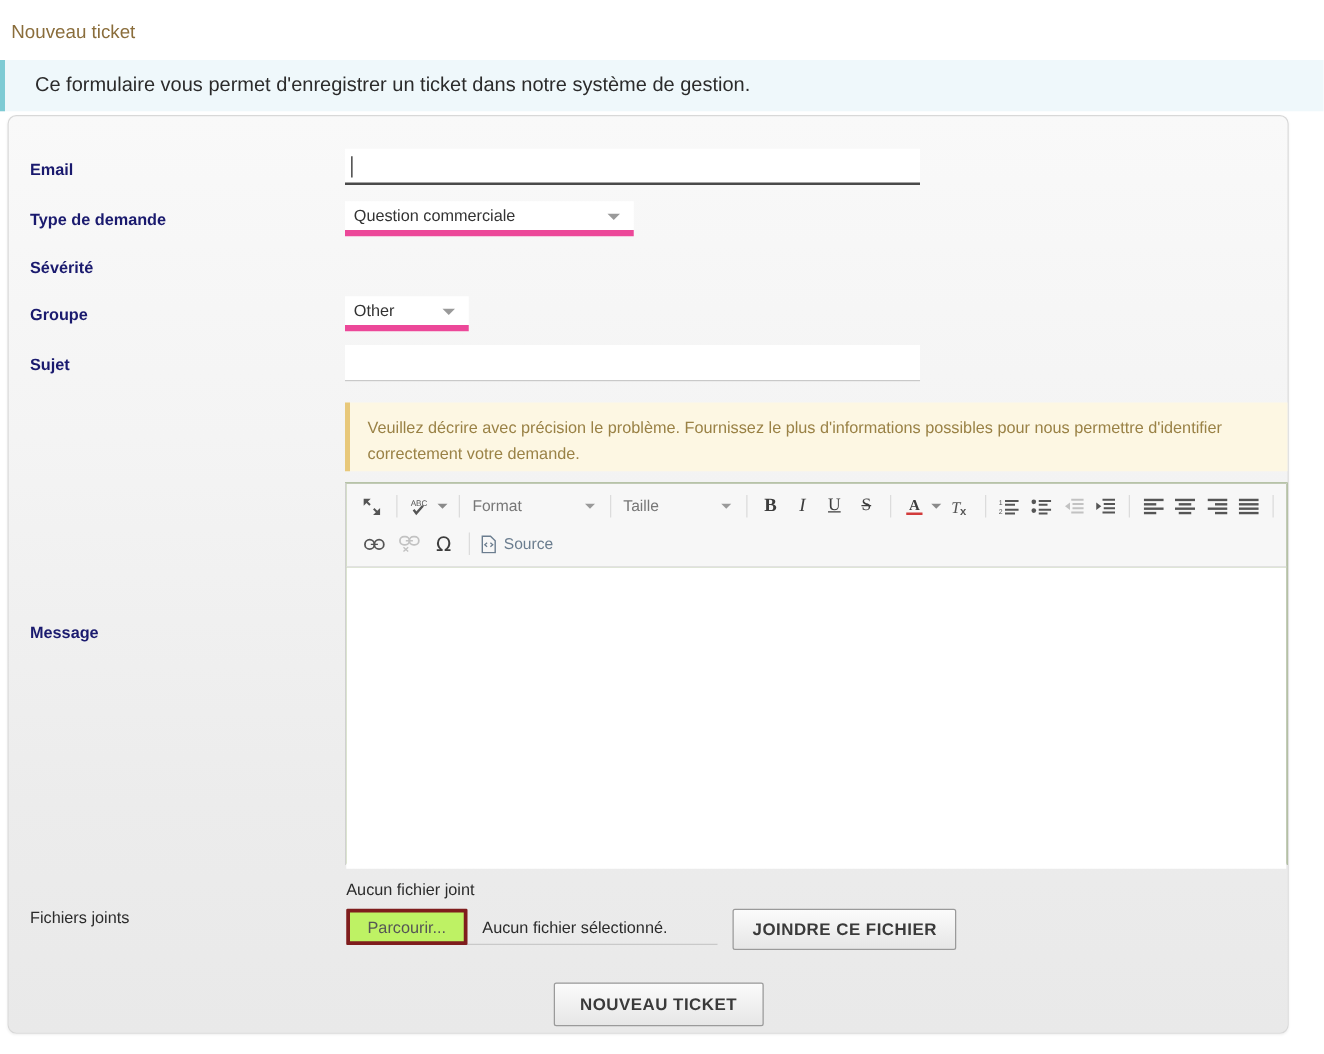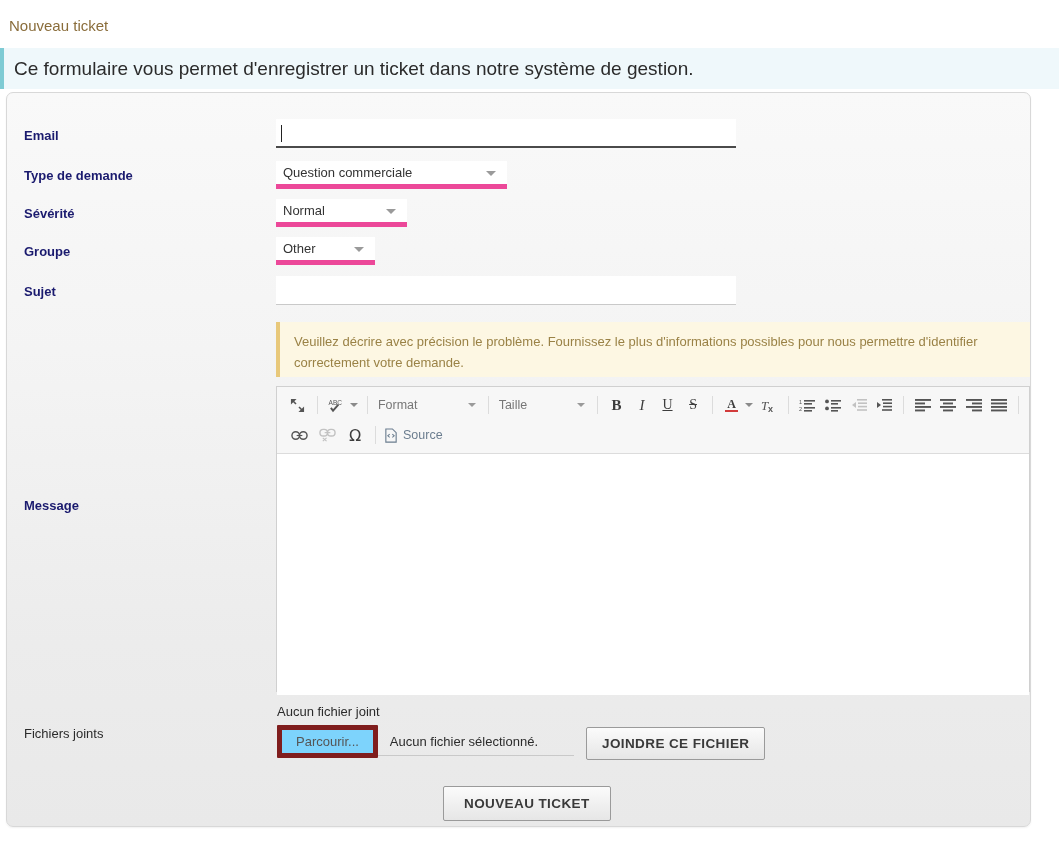--- a/index.html
+++ b/index.html
@@ -23,21 +23,21 @@
 
   
   .info-alert{
     position:absolute;left:0px;top:48px;width:1059px;height:41px;
     background:#eff8fb;
     border-left:4px solid #7ecbd4;
     box-sizing:border-box;
     display:flex;align-items:center;
   }
   .info-alert-text{
-    padding-left:10px;font-size:19px;color:#2b2b2b;
+    padding-left:24px;font-size:16px;color:#2b2b2b;
   }
 
   
   .form-panel{
     position:absolute;left:6px;top:92px;width:1025px;height:735px;
     background:linear-gradient(to bottom,#f9f9f9 0%,#f4f4f4 35%,#ececec 75%,#e9e9e9 100%);
     border:1px solid #d8d8d8;
     border-radius:7px;
     box-sizing:border-box;
     box-shadow:0 1px 2px rgba(0,0,0,.06);
@@ -133,21 +133,21 @@
   }
   .ck-body{background:#fff;height:241px;}
 
   
   .att-none{position:absolute;left:277px;top:704px;font-size:13px;color:#2b2b2b;}
   .file-wrap{
     position:absolute;left:277px;top:728px;width:297px;height:27px;
     border-bottom:1px solid #c9c9c9;display:flex;align-items:center;
   }
   .browse-btn{
-    background:#7dd3fc;border:5px solid #7f1d1d;
+    background:#bef264;border:3px solid #7f1d1d;
     padding:4px 14px;font-size:13px;color:#555;
     border-radius:1px;cursor:default;
   }
   .file-name{margin-left:12px;font-size:13px;color:#2b2b2b;}
 
   .btn-grey{
     background:linear-gradient(to bottom,#fbfbfb,#e6e6e6);
     border:1px solid #9a9a9a;
     font-family:"Liberation Sans","DejaVu Sans",sans-serif;
     font-size:13.5px;font-weight:bold;color:#3a3a3a;
@@ -175,24 +175,20 @@
     <div class="caret" style="left:5px;top:6px;"></div>
   </div>
 
   <div class="lbl" style="left:24px;top:168px;">Type de demande</div>
   <div class="sel" style="left:276px;top:161px;width:231px;height:28px;">
     <span>Question commerciale</span>
     <span class="arrow"></span>
   </div>
 
   <div class="lbl" style="left:24px;top:206px;">Sévérité</div>
-  <div class="sel" style="left:276px;top:199px;width:131px;height:28px;">
-    <span>Normal</span>
-    <span class="arrow"></span>
-  </div>
 
   <div class="lbl" style="left:24px;top:244px;">Groupe</div>
   <div class="sel" style="left:276px;top:237px;width:99px;height:28px;">
     <span>Other</span>
     <span class="arrow"></span>
   </div>
 
   <div class="lbl" style="left:24px;top:284px;">Sujet</div>
   <div class="txt" style="left:276px;top:276px;width:460px;height:29px;"></div>
 

